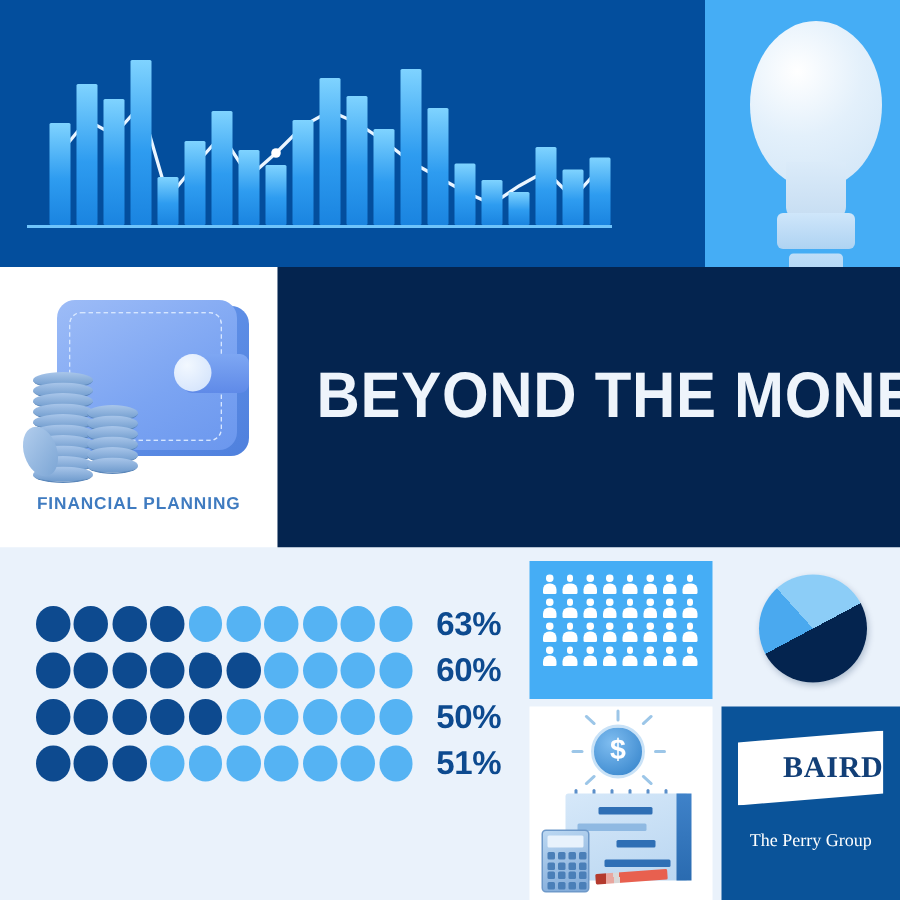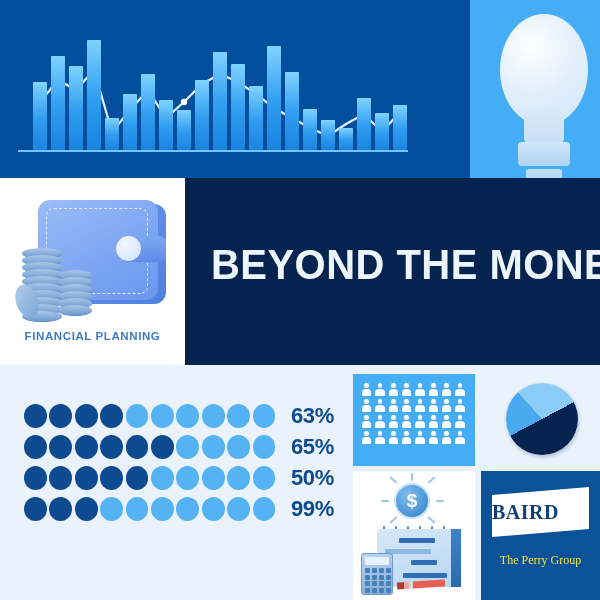--- a/index.html
+++ b/index.html
@@ -115,24 +115,24 @@
     grid-template-columns:repeat(4,1fr);gap:1.5px;}
   .key{width:5px;height:5px;background:#4a7fb8;border-radius:1px;}
   #pencil{position:absolute;left:44px;top:110px;width:48px;height:7px;border-radius:1px;
     background:linear-gradient(90deg,#b43a2e 0 7px,#e8a7a0 7px 12px,#d8d8d8 12px 16px,#e8604f 16px 100%);
     transform:rotate(-4deg);}
 
   
   #logo-panel{left:481px;top:106px;width:119px;height:129px;background:#0a5399;}
   #logo-quad{position:absolute;left:11px;top:16px;width:97px;height:50px;background:#ffffff;
     clip-path:polygon(0% 16%,100% 0%,100% 84%,0% 100%);}
-  #logo-word{position:absolute;left:0;top:14px;width:97px;text-align:left;
+  #logo-word{position:absolute;left:0;top:14px;width:97px;text-align:right;
     color:#123f77;font-size:20px;font-weight:bold;letter-spacing:.5px;
     font-family:"Liberation Serif","DejaVu Serif",serif;}
-  #logo-sub{position:absolute;left:0;top:82px;width:119px;text-align:center;color:#fde047;
+  #logo-sub{position:absolute;left:0;top:82px;width:119px;text-align:center;color:#ffffff;
     font-size:12px;font-family:"Liberation Serif","DejaVu Serif",serif;}
 </style>
 </head>
 <body>
 
 <div id="canvas">
 
   <div id="top-band" class="abs">
 
     <div id="bulb-panel" class="abs"></div>
@@ -242,21 +242,21 @@
         <span class="dot on"></span>
         <span class="dot on"></span>
         <span class="dot on"></span>
         <span class="dot on"></span>
         <span class="dot on"></span>
         <span class="dot on"></span>
         <span class="dot off"></span>
         <span class="dot off"></span>
         <span class="dot off"></span>
         <span class="dot off"></span>
-        <span class="dot-pct">65%</span>
+        <span class="dot-pct">60%</span>
       </div>
       <div class="dot-row">
         <span class="dot on"></span>
         <span class="dot on"></span>
         <span class="dot on"></span>
         <span class="dot on"></span>
         <span class="dot on"></span>
         <span class="dot off"></span>
         <span class="dot off"></span>
         <span class="dot off"></span>
@@ -268,21 +268,21 @@
         <span class="dot on"></span>
         <span class="dot on"></span>
         <span class="dot on"></span>
         <span class="dot off"></span>
         <span class="dot off"></span>
         <span class="dot off"></span>
         <span class="dot off"></span>
         <span class="dot off"></span>
         <span class="dot off"></span>
         <span class="dot off"></span>
-        <span class="dot-pct">99%</span>
+        <span class="dot-pct">51%</span>
       </div>
     </div>
 
     <div id="people-panel" class="abs">
       <div id="people-grid">
         <span class="person">
             <i class="p-head"></i>
             <i class="p-body"></i>
           </span>
         <span class="person">

